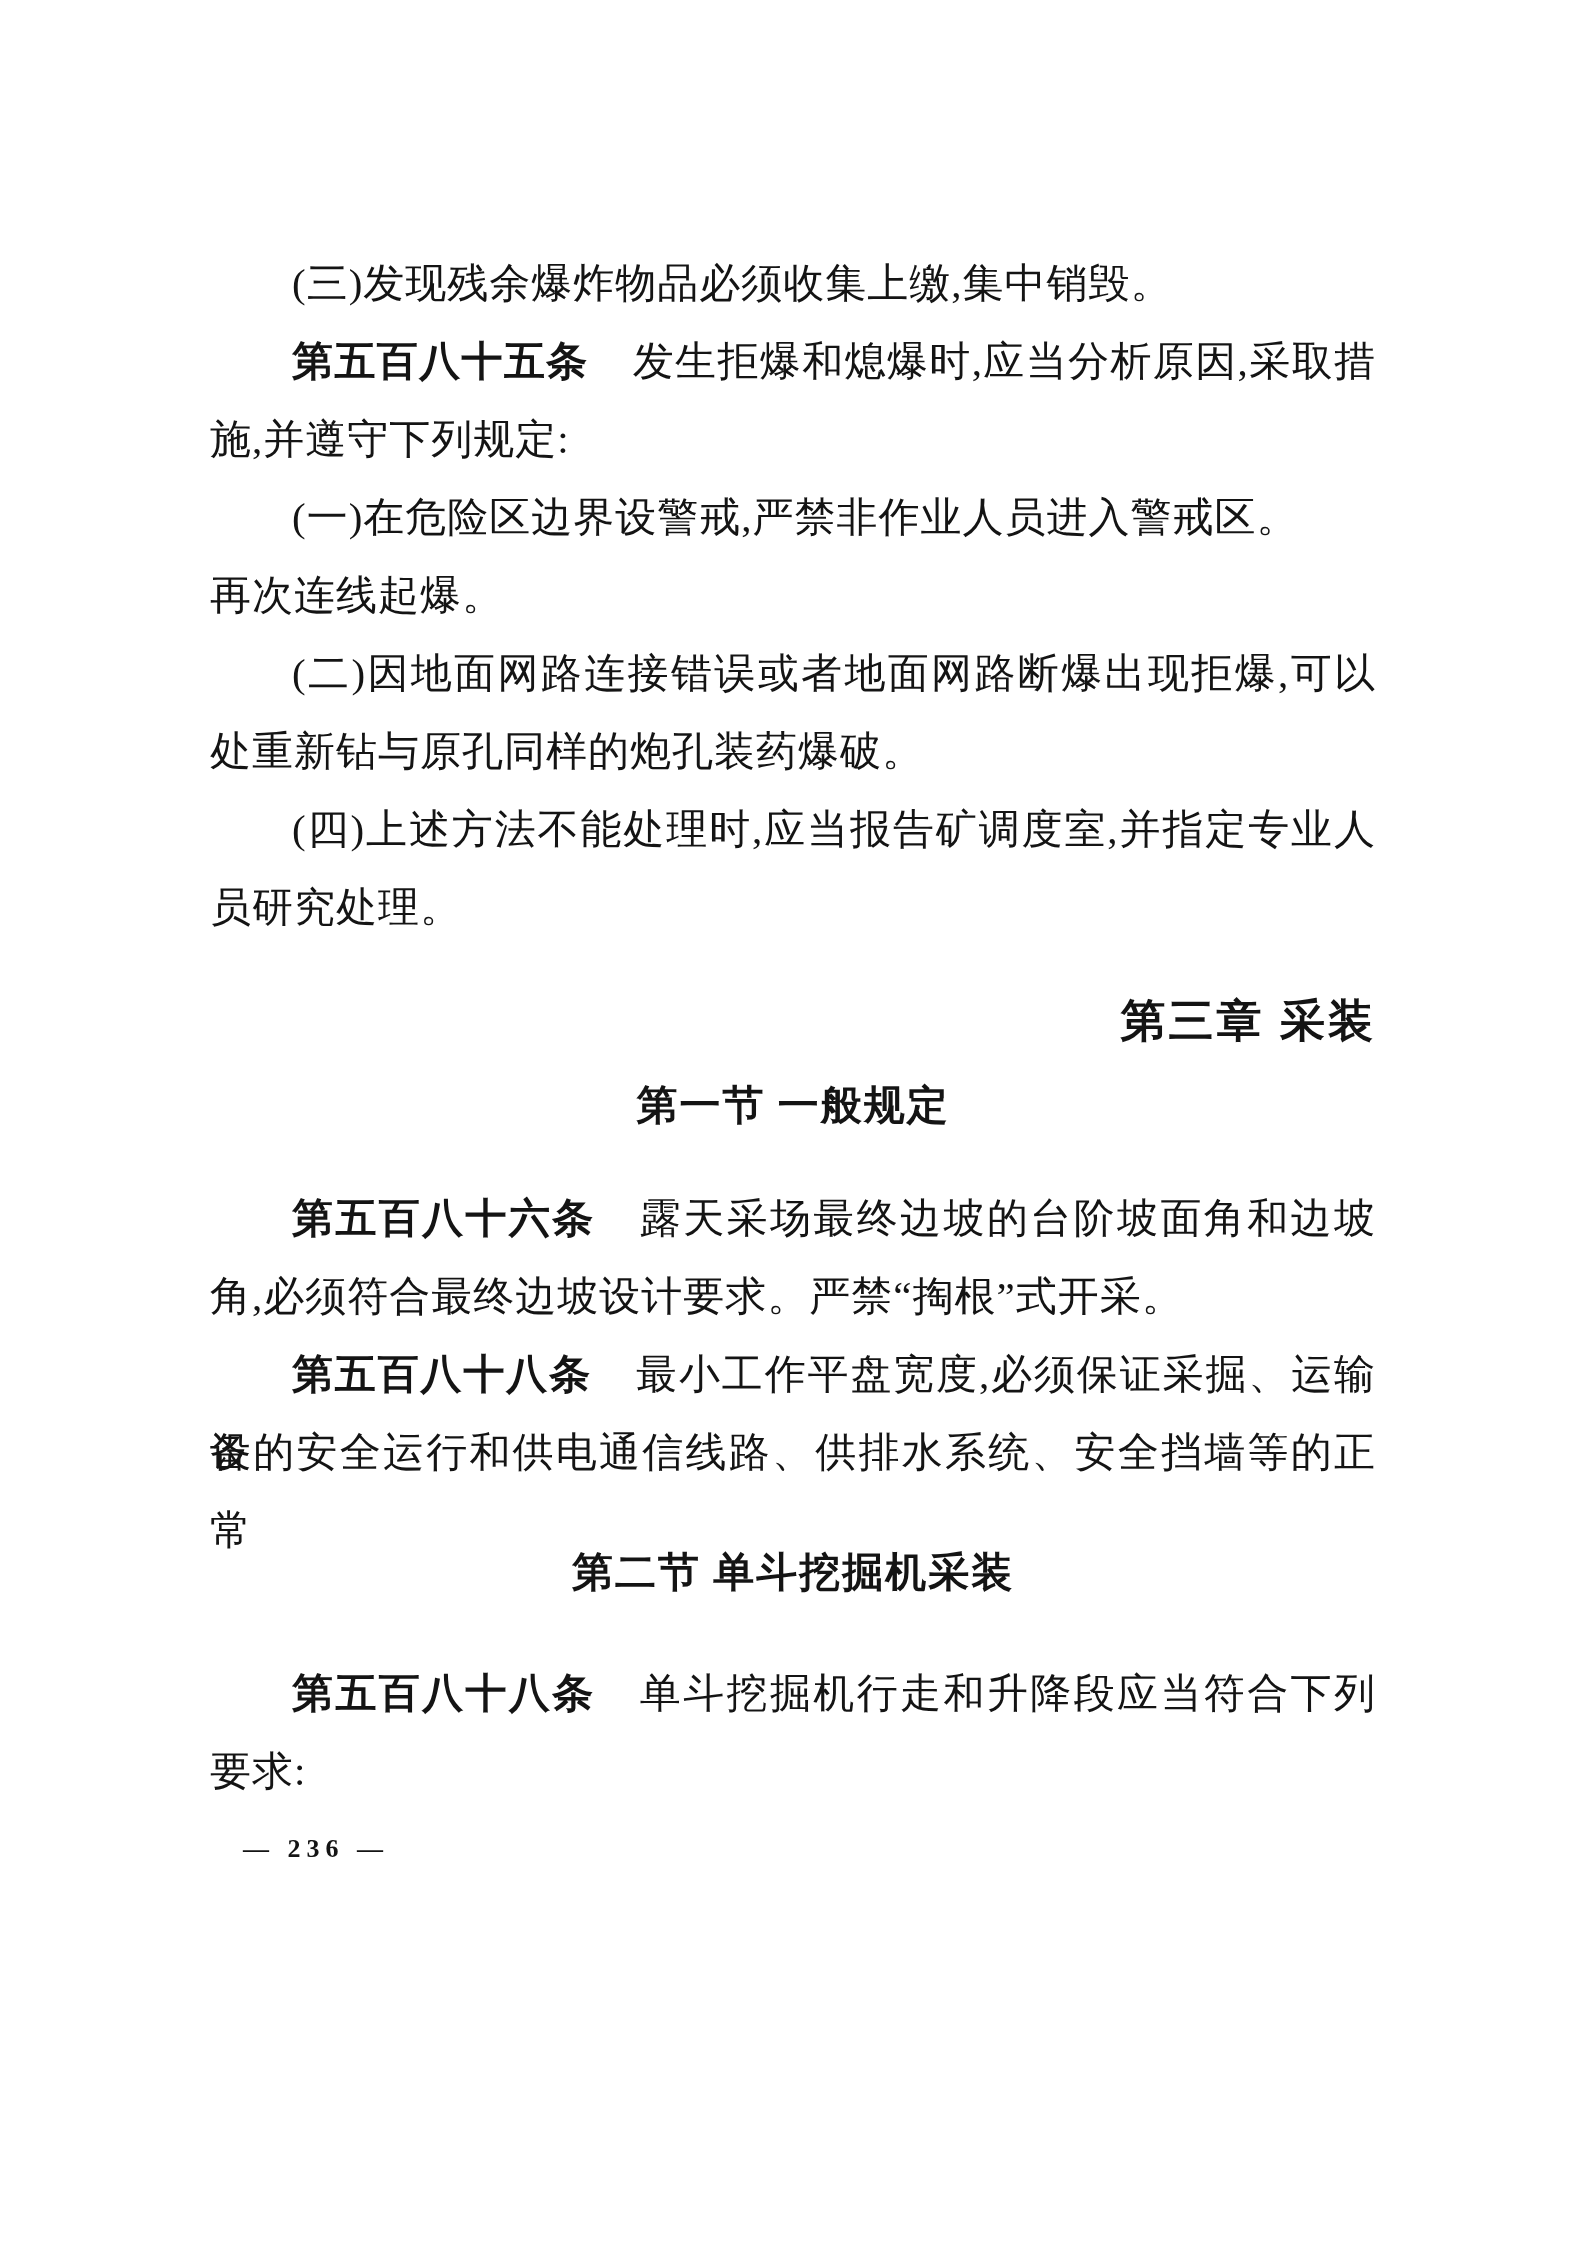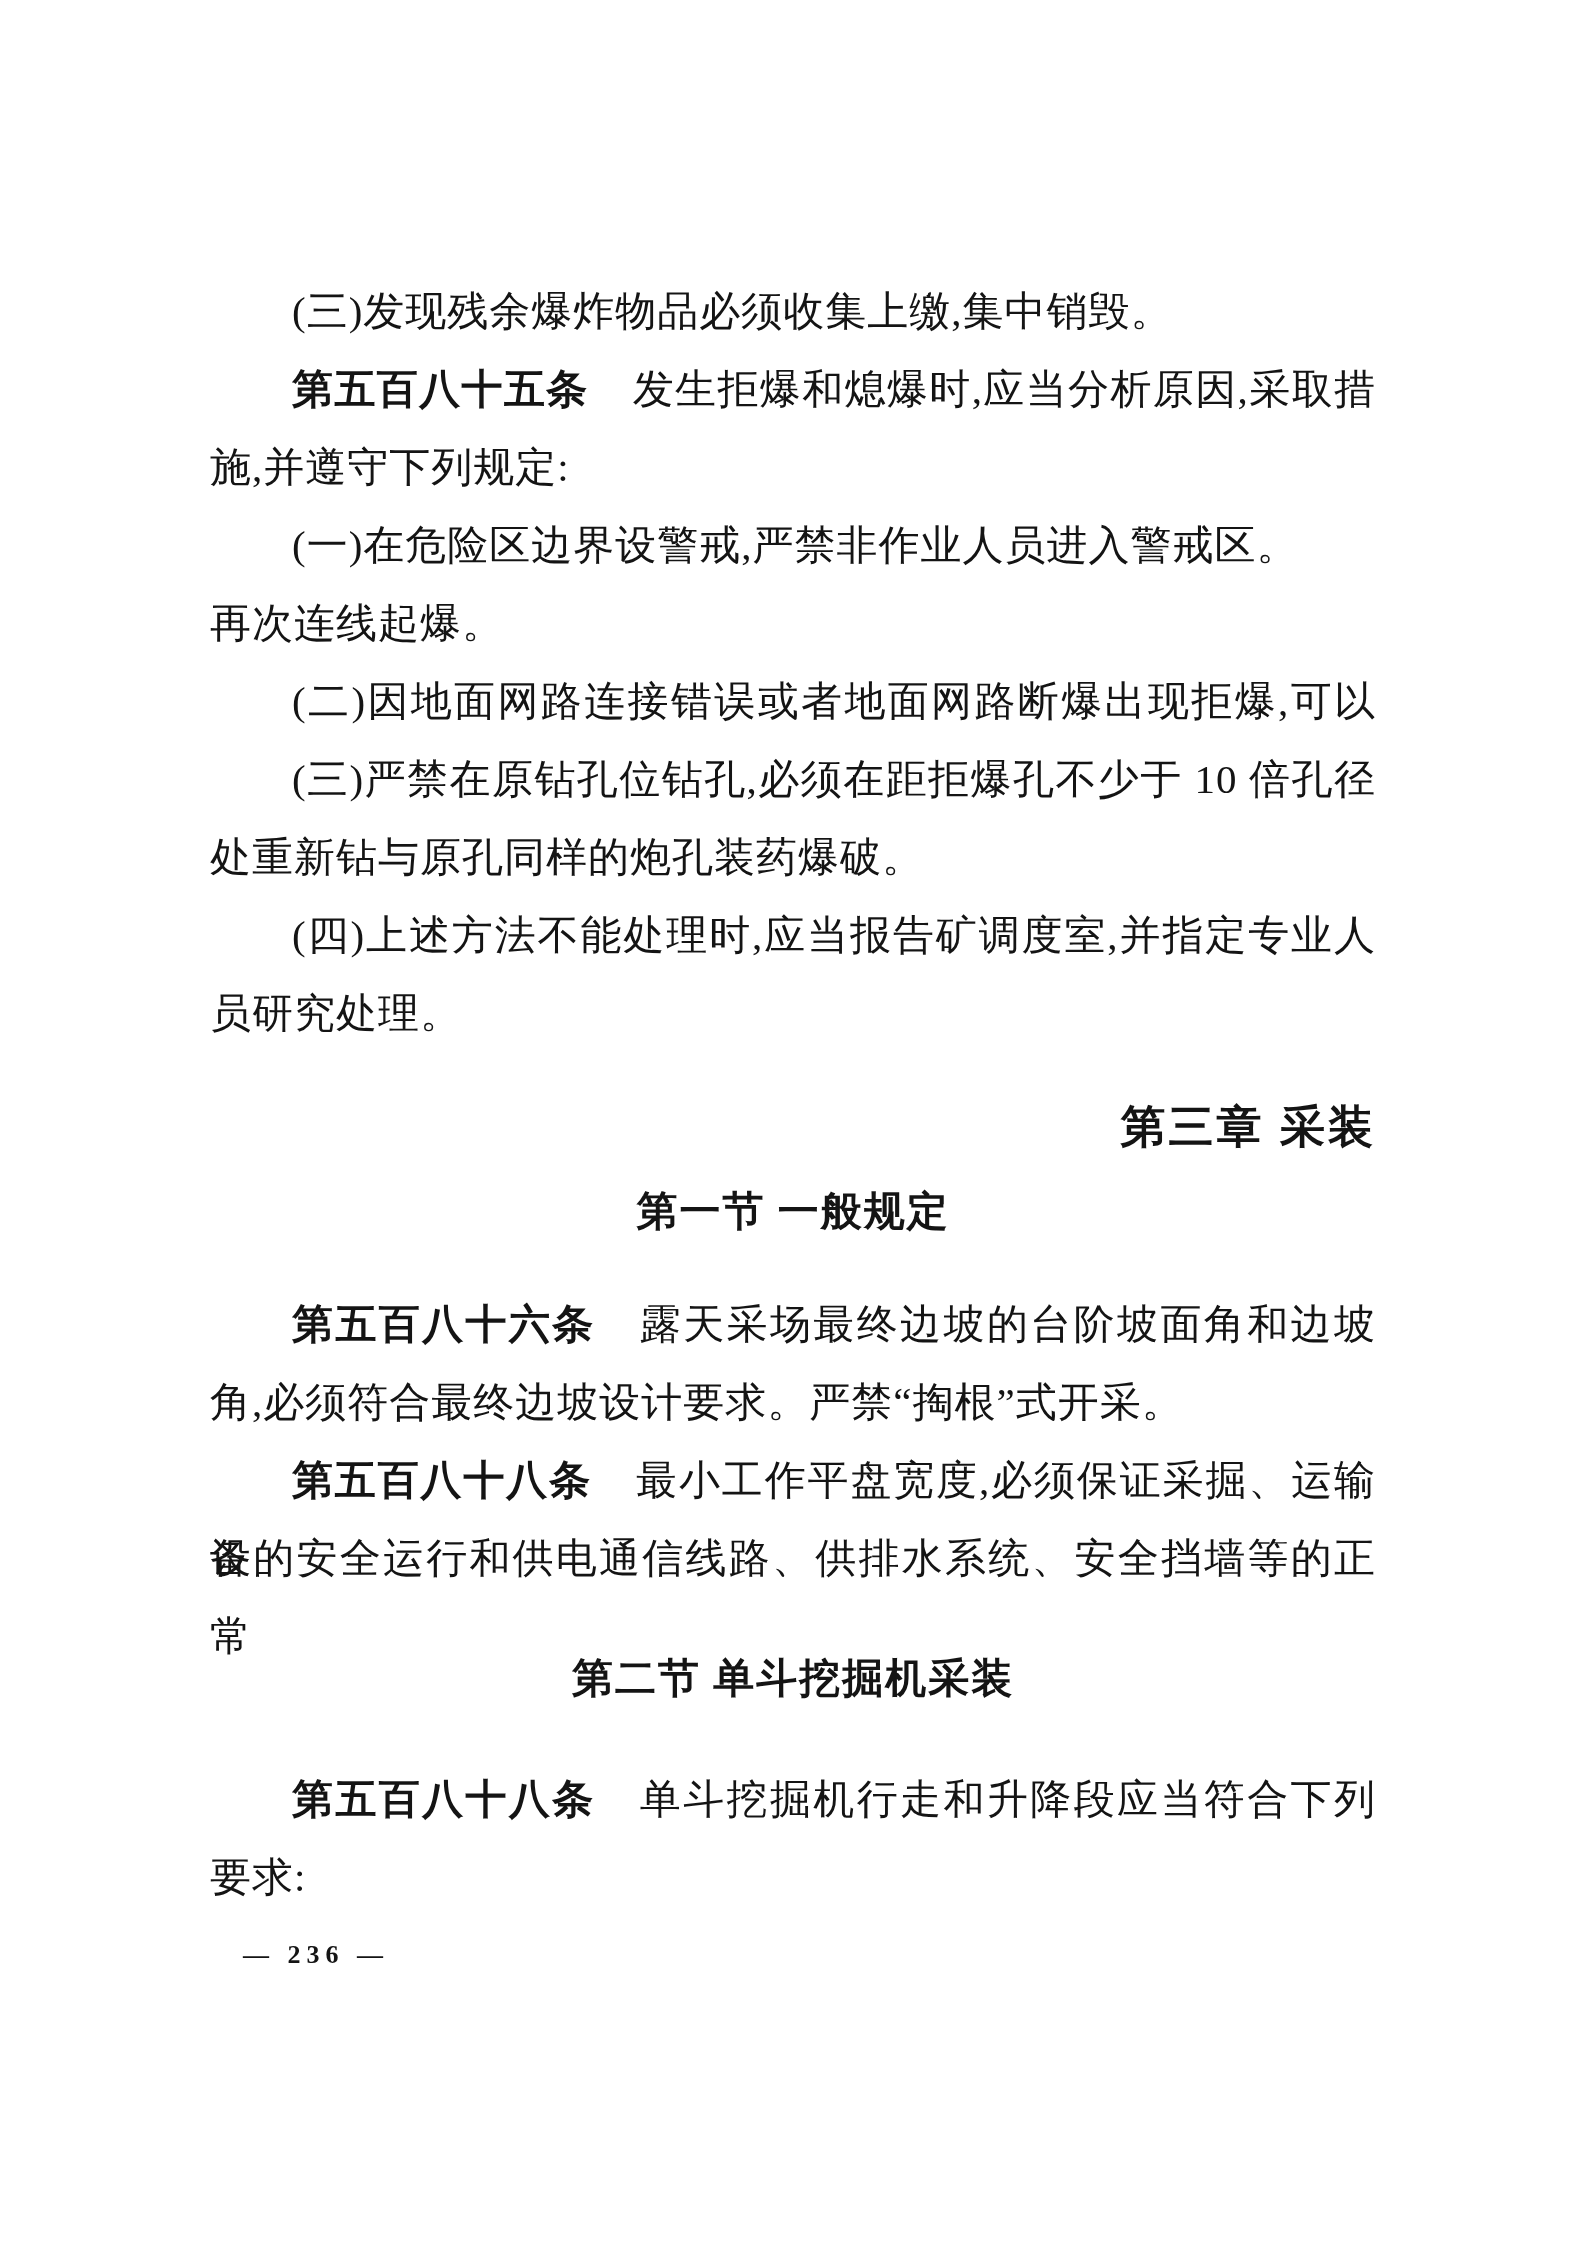--- a/index.html
+++ b/index.html
@@ -8,21 +8,21 @@
     width: 1587px;
     height: 2245px;
     margin: 0 auto;
     background: #ffffff;
     color: #141414;
     overflow: hidden;
   }
   .content {
     position: absolute;
     left: 210px;
-    top: 272px;
+    top: 244px;
     width: 1166px;
   }
   .line {
     font-family: "Liberation Serif", "DejaVu Serif", serif;
     font-size: 41px;
     height: 78px;
     line-height: 78px;
     letter-spacing: 1px;
     white-space: nowrap;
   }
@@ -81,21 +81,20 @@
     <div class="line indent justify"><span class="article-no">第五百八十五条</span><span>发生拒爆和熄爆时,应当分析原因,采取措</span></div>
 
     <div class="line">施,并遵守下列规定:</div>
 
     <div class="line indent">(一)在危险区边界设警戒,严禁非作业人员进入警戒区。</div>
 
     <div class="line">再次连线起爆。</div>
 
     <div class="line indent justify">(二)因地面网路连接错误或者地面网路断爆出现拒爆,可以</div>
 
-    <div class="line indent justify">(三)严禁在原钻孔位钻孔,必须在距拒爆孔不少于 10 倍孔径</div>
 
     <div class="line">处重新钻与原孔同样的炮孔装药爆破。</div>
 
     <div class="line indent justify">(四)上述方法不能处理时,应当报告矿调度室,并指定专业人</div>
 
     <div class="line">员研究处理。</div>
 
     <div class="line chapter mt36">第三章  采装</div>
 
     <div class="line section mt6">第一节  一般规定</div>

